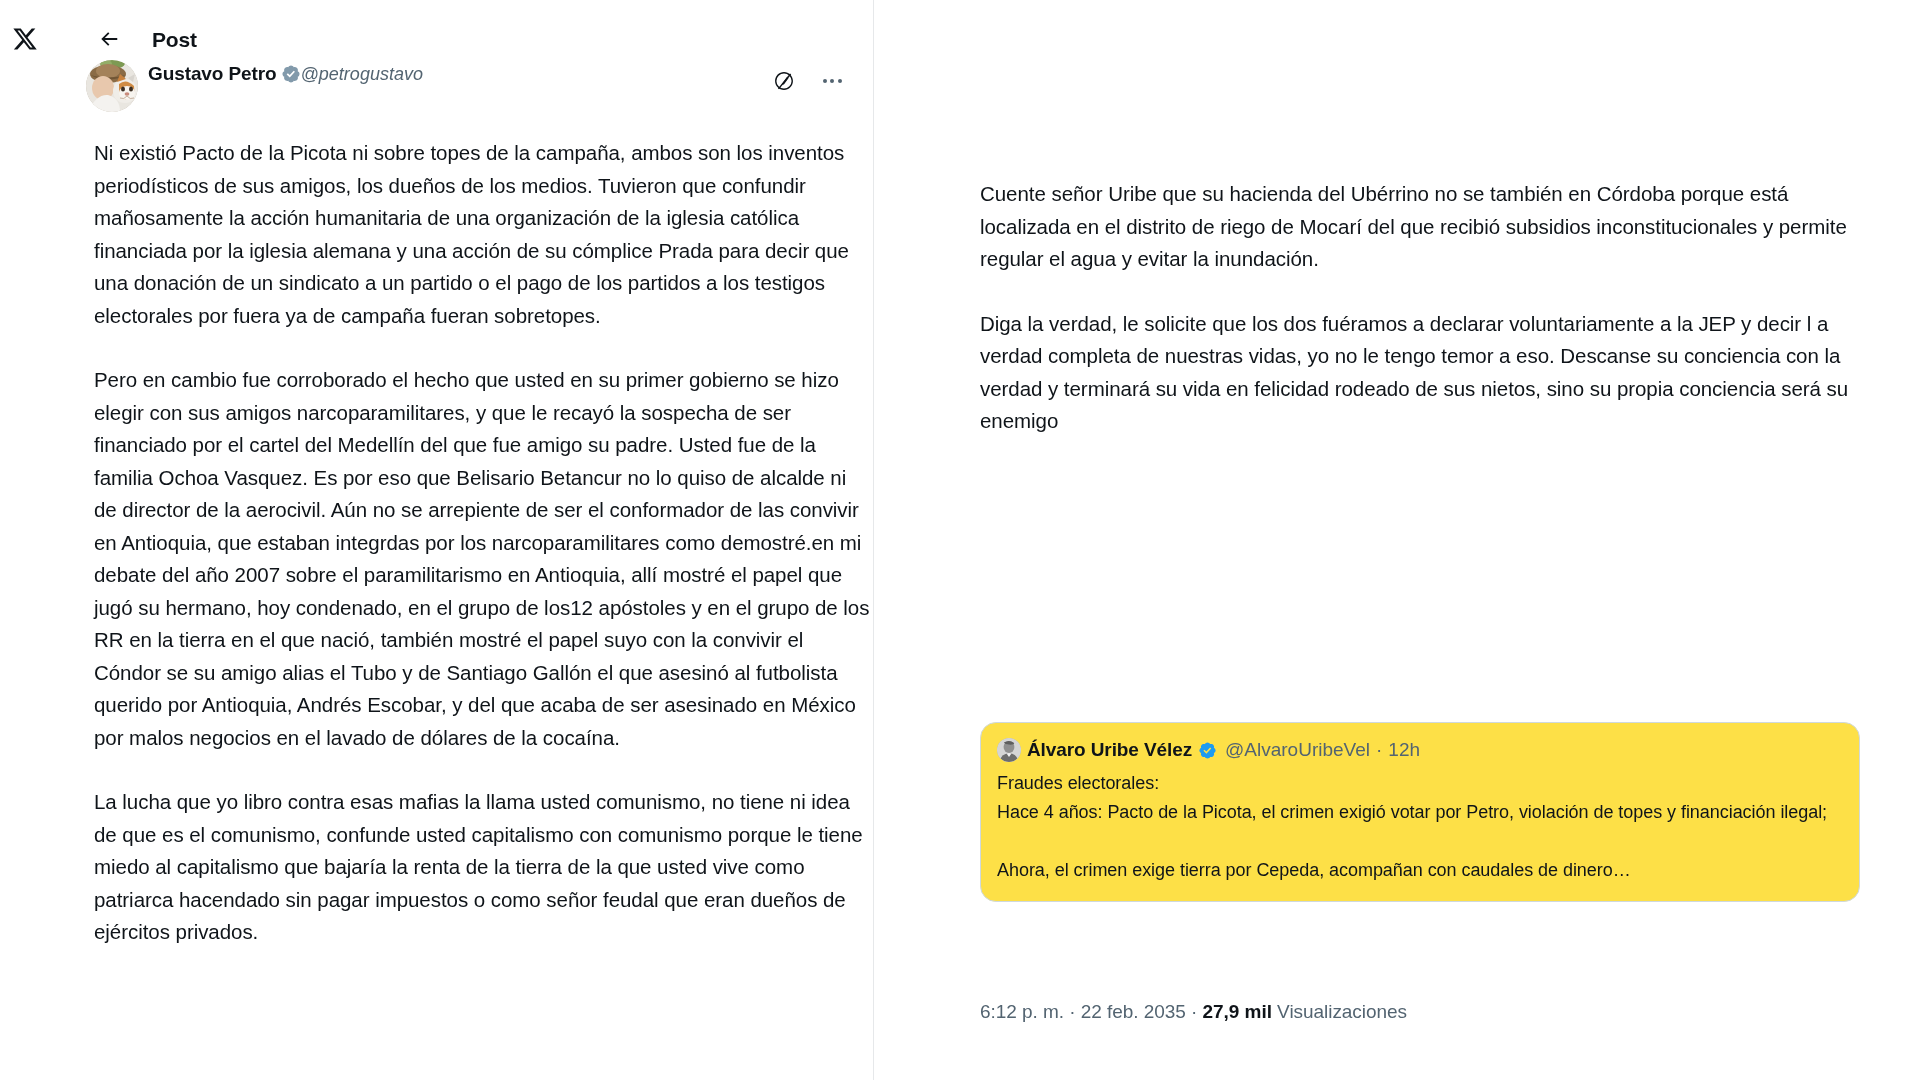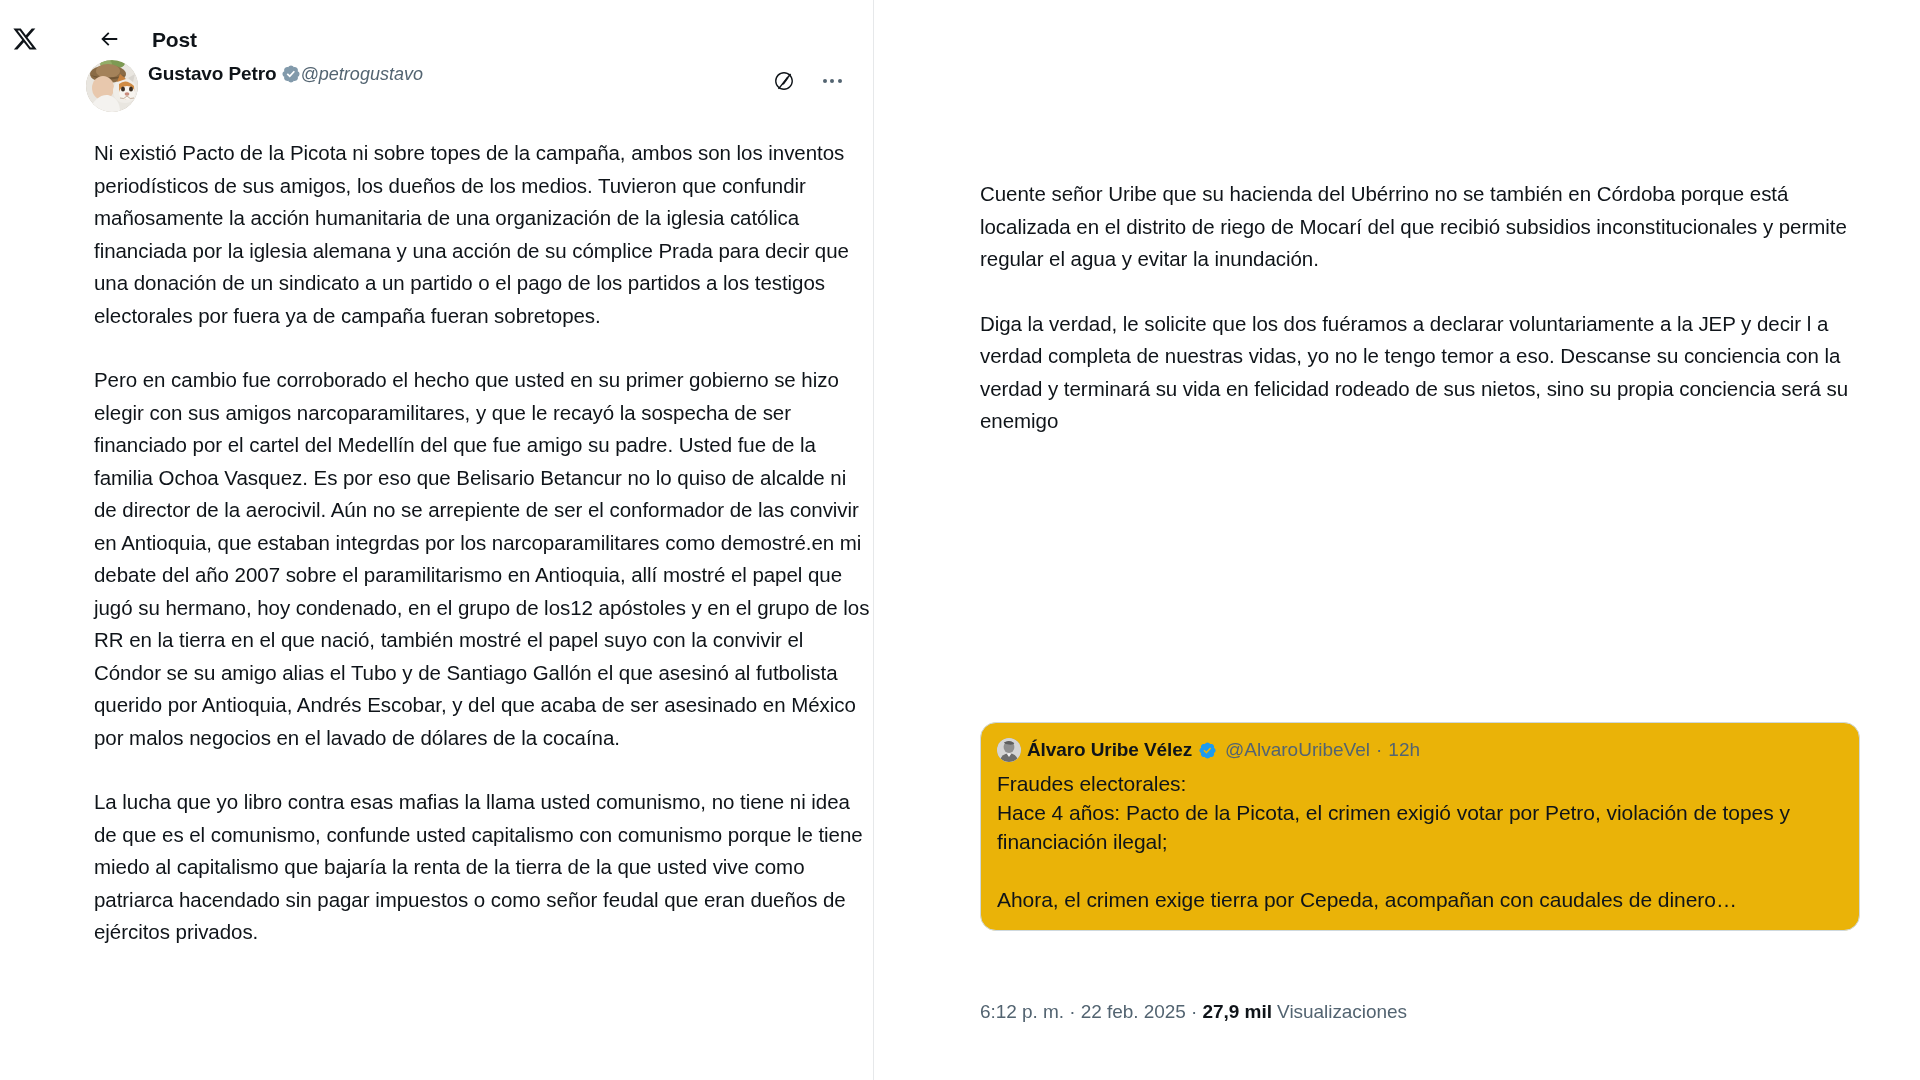--- a/index.html
+++ b/index.html
@@ -174,21 +174,21 @@
 
   
   .quote-card {
     position: absolute;
     left: 980px;
     top: 722px;
     width: 880px;
     border: 1px solid #cfd9de;
     border-radius: 16px;
     padding: 14px 16px 16px 16px;
-    background: #eab308;
+    background: #fde047;
     cursor: pointer;
   }
   .quote-head {
     display: flex;
     align-items: center;
     gap: 6px;
     height: 26px;
   }
   .quote-avatar {
     width: 24px; height: 24px;
@@ -219,21 +219,21 @@
     line-height: 24px;
   }
   .quote-time {
     font-size: 19px;
     color: #536471;
     line-height: 24px;
     white-space: nowrap;
   }
   .quote-body {
     margin-top: 6px;
-    font-size: 21px;
+    font-size: 18px;
     line-height: 29px;
     color: #0f1419;
     letter-spacing: -0.05px;
   }
   .quote-body p { margin: 0; }
   .quote-body p + p { margin-top: 29px; }
 
   
   .meta-row {
     position: absolute;
@@ -381,16 +381,16 @@
     </div>
 
     <div class="quote-body">
       <p style="white-space: pre-line;">Fraudes electorales:
 Hace 4 años: Pacto de la Picota, el crimen exigió votar por Petro, violación de topes y financiación ilegal;</p>
       <p>Ahora, el crimen exige tierra por Cepeda, acompañan con caudales de dinero…</p>
     </div>
   </div>
 
   <div class="meta-row">
-    <span>6:12 p. m.</span><span> · </span><span>22 feb. 2025</span><span> · </span><span class="views-count">27,9 mil</span><span class="views-label"> Visualizaciones</span>
+    <span>6:12 p. m.</span><span> · </span><span>22 feb. 2035</span><span> · </span><span class="views-count">27,9 mil</span><span class="views-label"> Visualizaciones</span>
   </div>
 
 </div>
 
 </body></html>

